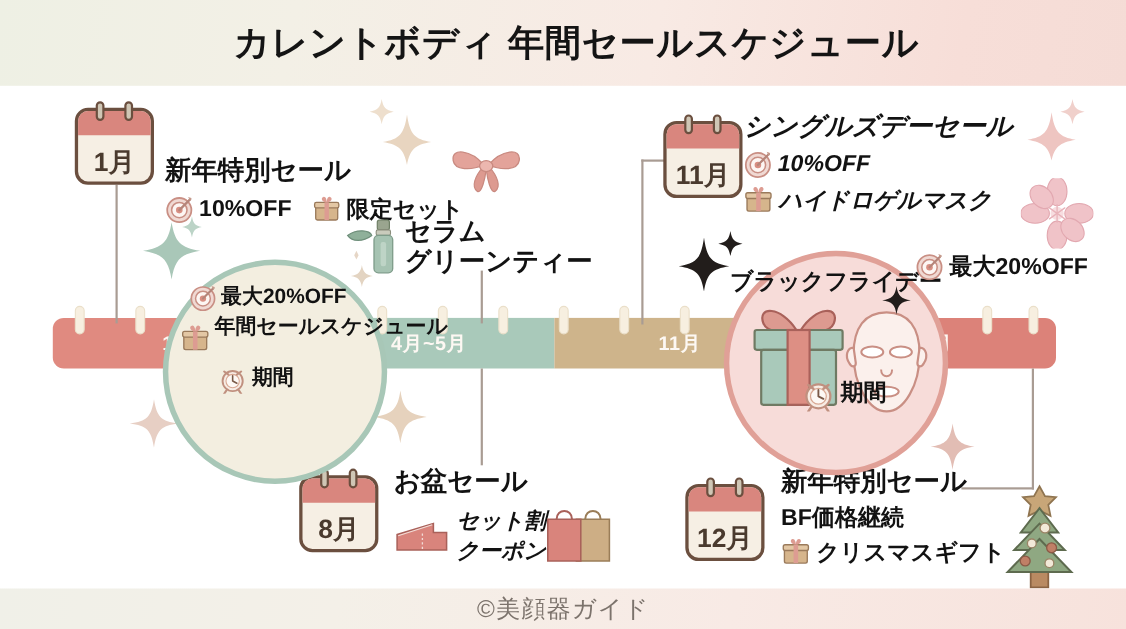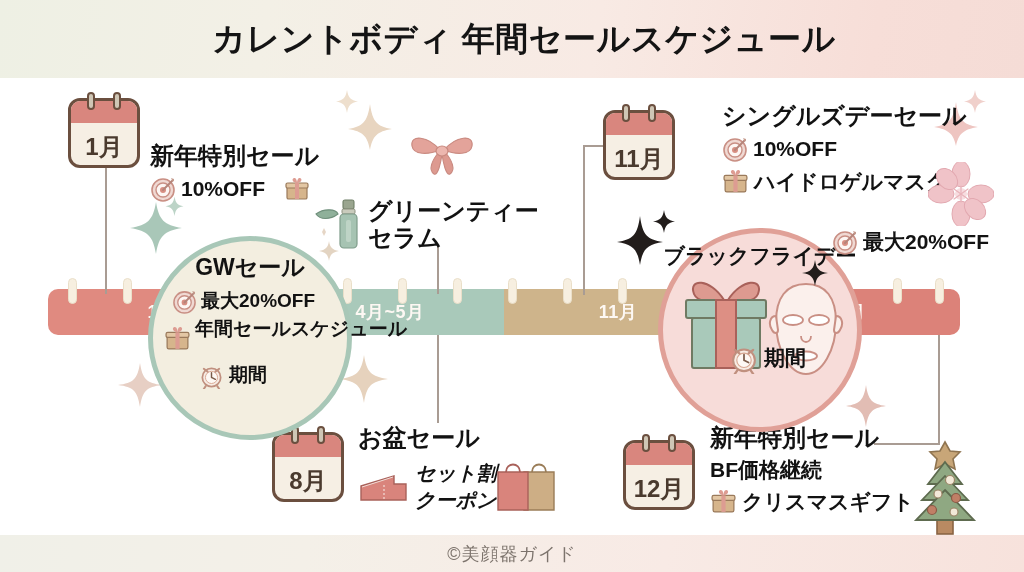--- a/index.html
+++ b/index.html
@@ -24,21 +24,21 @@
   }
 
   
   .footer {
     position: absolute; left: 0; bottom: 0; width: 1024px; height: 37px;
     background: linear-gradient(100deg, #f0f0e8 0%, #f4f0e8 30%, #f8eae5 65%, #f7e2dc 100%);
   }
   .footer-text {
     position: absolute; left: 0; bottom: 0; width: 1024px; height: 37px;
     display: flex; align-items: center; justify-content: center;
-    font-size: 18px; color: #7c736c; letter-spacing: 1px;
+    font-size: 22px; color: #7c736c; letter-spacing: 1px;
   }
 
   
   .bar { position: absolute; left: 48px; top: 289px; width: 912px; height: 46px; }
   .seg {
     position: absolute; top: 0; height: 46px;
     display: flex; align-items: center; justify-content: center;
     color: #fdf8f3; font-size: 18px; font-weight: 700; letter-spacing: 0.5px;
   }
   .seg.s1 { left: 0;     width: 228px; background: #e08a80; border-radius: 10px 0 0 10px; }
@@ -204,51 +204,51 @@
       <span class="row-txt">10%OFF</span>
       <span class="ic" style="margin-left:14px;">
         <svg width="26" height="26" viewBox="0 0 26 26">
           <rect x="3" y="10" width="20" height="13" rx="1.6" fill="#d6b58c" stroke="#9a7a5b" stroke-width="1.2"></rect>
           <rect x="2" y="7" width="22" height="5" rx="1.6" fill="#e3c7a4" stroke="#9a7a5b" stroke-width="1.2"></rect>
           <rect x="11" y="7" width="4" height="16" fill="#dd9c92"></rect>
           <path d="M13 7 C9 7 7 3 10 2 C12 1.4 13 4.5 13 7 Z" fill="#dd9c92"></path>
           <path d="M13 7 C17 7 19 3 16 2 C14 1.4 13 4.5 13 7 Z" fill="#dd9c92"></path>
         </svg>
       </span>
+      <span class="row-txt">限定セット</span>
     </div>
   </div>
 
   <svg style="position:absolute; left:406px; top:128px;" width="72" height="50" viewBox="0 0 72 50">
     <path d="M34 22 C22 8 4 6 6 18 C7.5 27 22 27 34 22 Z" fill="#e3a39a" stroke="#c98a80" stroke-width="1.2"></path>
     <path d="M38 22 C50 8 68 6 66 18 C64.5 27 50 27 38 22 Z" fill="#e3a39a" stroke="#c98a80" stroke-width="1.2"></path>
     <path d="M33 24 C26 32 22 42 28 46 C32 48 35 34 36 26 Z" fill="#dd9a90" stroke="#c98a80" stroke-width="1.1"></path>
     <path d="M39 24 C46 32 50 42 44 46 C40 48 37 34 36 26 Z" fill="#dd9a90" stroke="#c98a80" stroke-width="1.1"></path>
     <ellipse cx="36" cy="23" rx="6" ry="5" fill="#ecb7af" stroke="#c98a80" stroke-width="1.2"></ellipse>
   </svg>
 
   <div class="tbox" style="left:368px; top:198px;">
+    <div class="ttl">セラム</div>
     <div class="ttl">グリーンティー</div>
-    <div class="ttl">セラム</div>
   </div>
   <svg style="position:absolute; left:312px; top:198px;" width="54" height="62" viewBox="0 0 54 62">
     <path d="M4 16 C12 10 24 11 26 16 C18 22 8 22 4 16 Z" fill="#8fb09a" stroke="#6f8f7b" stroke-width="1.1"></path>
     <rect x="31" y="2" width="11" height="9" rx="2" fill="#9aa58f" stroke="#6f7f66" stroke-width="1.1"></rect>
     <rect x="30" y="11" width="13" height="5" rx="1.5" fill="#c9cbbc" stroke="#8b8e7d" stroke-width="1"></rect>
     <rect x="28" y="16" width="17" height="34" rx="4" fill="#a6c3b2" stroke="#7e9c8a" stroke-width="1.2"></rect>
     <rect x="34" y="22" width="5" height="22" rx="2" fill="#c4d8cb" opacity="0.8"></rect>
     <path d="M10 34 L12 30 L14 34 L12 38 Z" fill="#e6d6c6"></path>
     <path d="M6 32 h12 M12 26 v12" stroke="#e6d6c6" stroke-width="2" stroke-linecap="round" opacity="0"></path>
   </svg>
   <svg style="position:absolute; left:316px; top:238px;" width="26" height="26" viewBox="0 0 26 26">
     <path d="M13 3 C14 9.5 16.5 12 23 13 C16.5 14 14 16.5 13 23 C12 16.5 9.5 14 3 13 C9.5 12 12 9.5 13 3 Z" fill="#e3d4c2"></path>
   </svg>
 
   <div class="circle-gw above"></div>
   <div class="tbox z6" style="left:150px; top:252px; width:200px;">
-    <div class="circ-ttl" style="margin-top:0;">GWセール</div>
     <div class="circ-row" style="margin-left:22px; margin-top:6px;">
       <span class="ic">
         <svg width="25" height="25" viewBox="0 0 26 26">
           <circle cx="13" cy="14" r="11" fill="#f0d9d3" stroke="#c98f84" stroke-width="1.6"></circle>
           <circle cx="13" cy="14" r="7" fill="#fdf6f3" stroke="#c98f84" stroke-width="1.4"></circle>
           <circle cx="13" cy="14" r="3" fill="#d88e82"></circle>
           <path d="M13 14 L23 4" stroke="#b5857a" stroke-width="2" stroke-linecap="round"></path>
           <path d="M21 2 l3 1 -1 3 z" fill="#c59b8d"></path>
         </svg>
       </span>
@@ -308,21 +308,21 @@
     <path d="M8 20 h30 v38 h-30 z" fill="#d9847c" stroke="#a9615a" stroke-width="1.4"></path>
     <path d="M16 20 C16 10 30 10 30 20" fill="none" stroke="#a9615a" stroke-width="1.8"></path>
   </svg>
 
   <div class="cal" style="left:603px; top:110px;">
     <div class="cal-top"></div>
     <div class="ring l"></div>
     <div class="ring r"></div>
     <div class="cal-label">11月</div>
   </div>
-  <div class="tbox" style="left:722px; top:103px;">
+  <div class="tbox" style="left:676px; top:103px;font-style:italic;">
     <div class="ttl">シングルズデーセール</div>
     <div class="row" style="margin-top:6px;">
       <span class="ic">
         <svg width="26" height="26" viewBox="0 0 26 26">
           <circle cx="13" cy="14" r="11" fill="#f0d9d3" stroke="#c98f84" stroke-width="1.6"></circle>
           <circle cx="13" cy="14" r="7" fill="#fdf6f3" stroke="#c98f84" stroke-width="1.4"></circle>
           <circle cx="13" cy="14" r="3" fill="#d88e82"></circle>
           <path d="M13 14 L23 4" stroke="#b5857a" stroke-width="2" stroke-linecap="round"></path>
           <path d="M21 2 l3 1 -1 3 z" fill="#c59b8d"></path>
         </svg>

